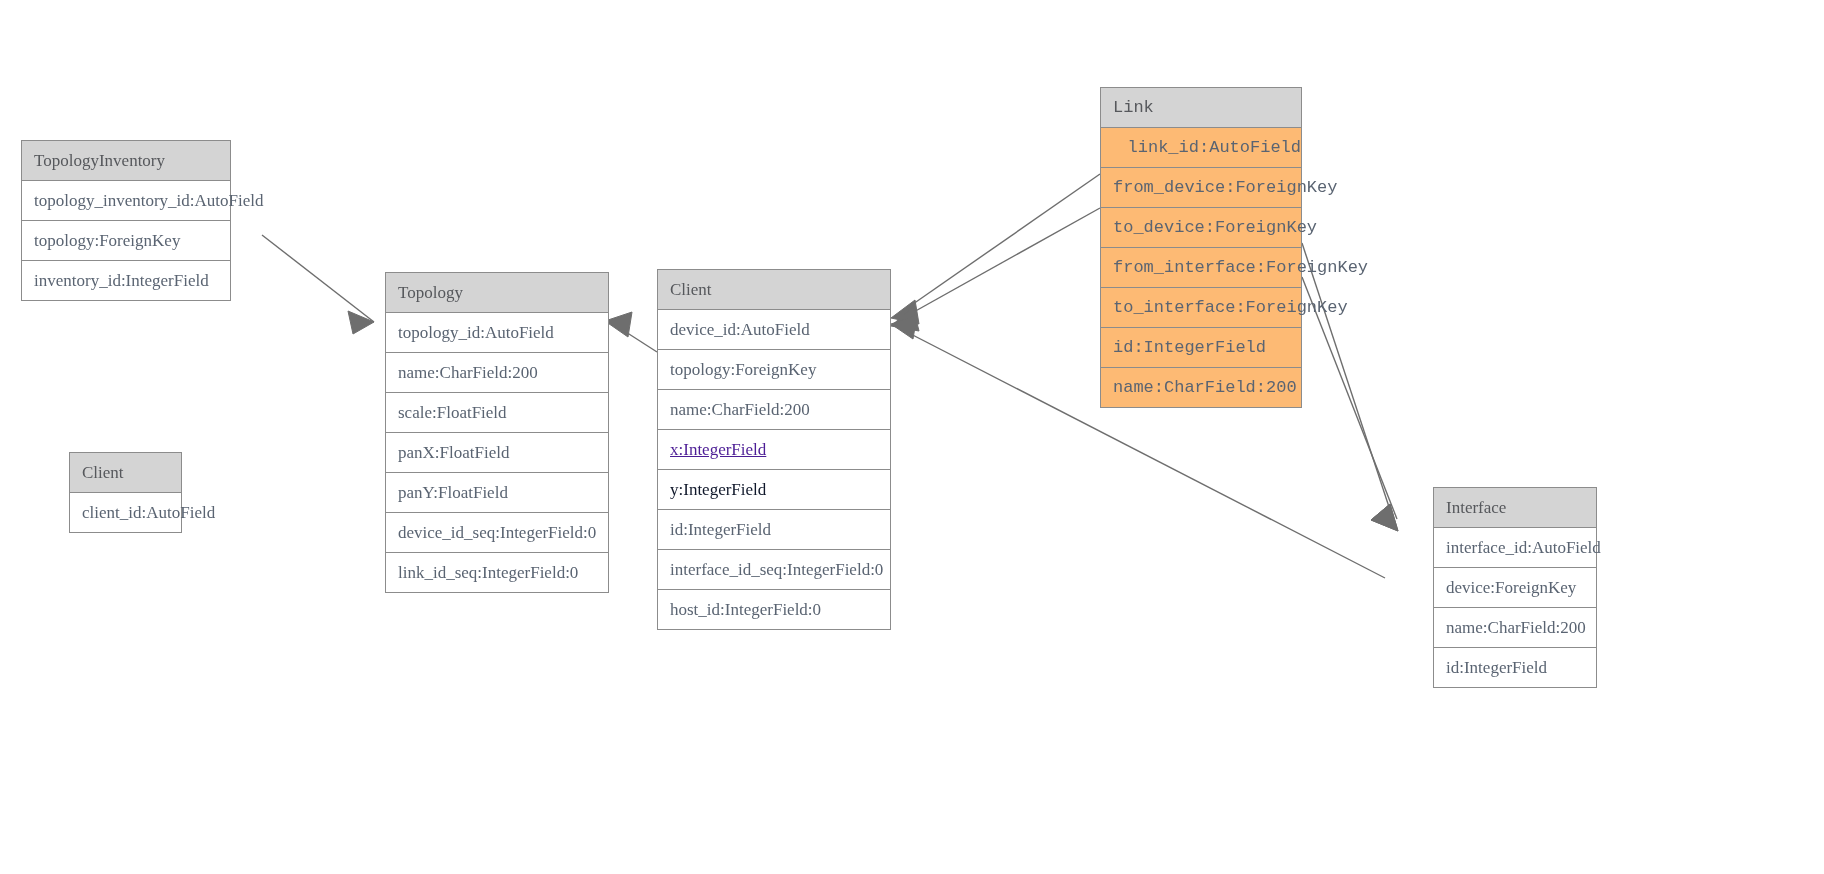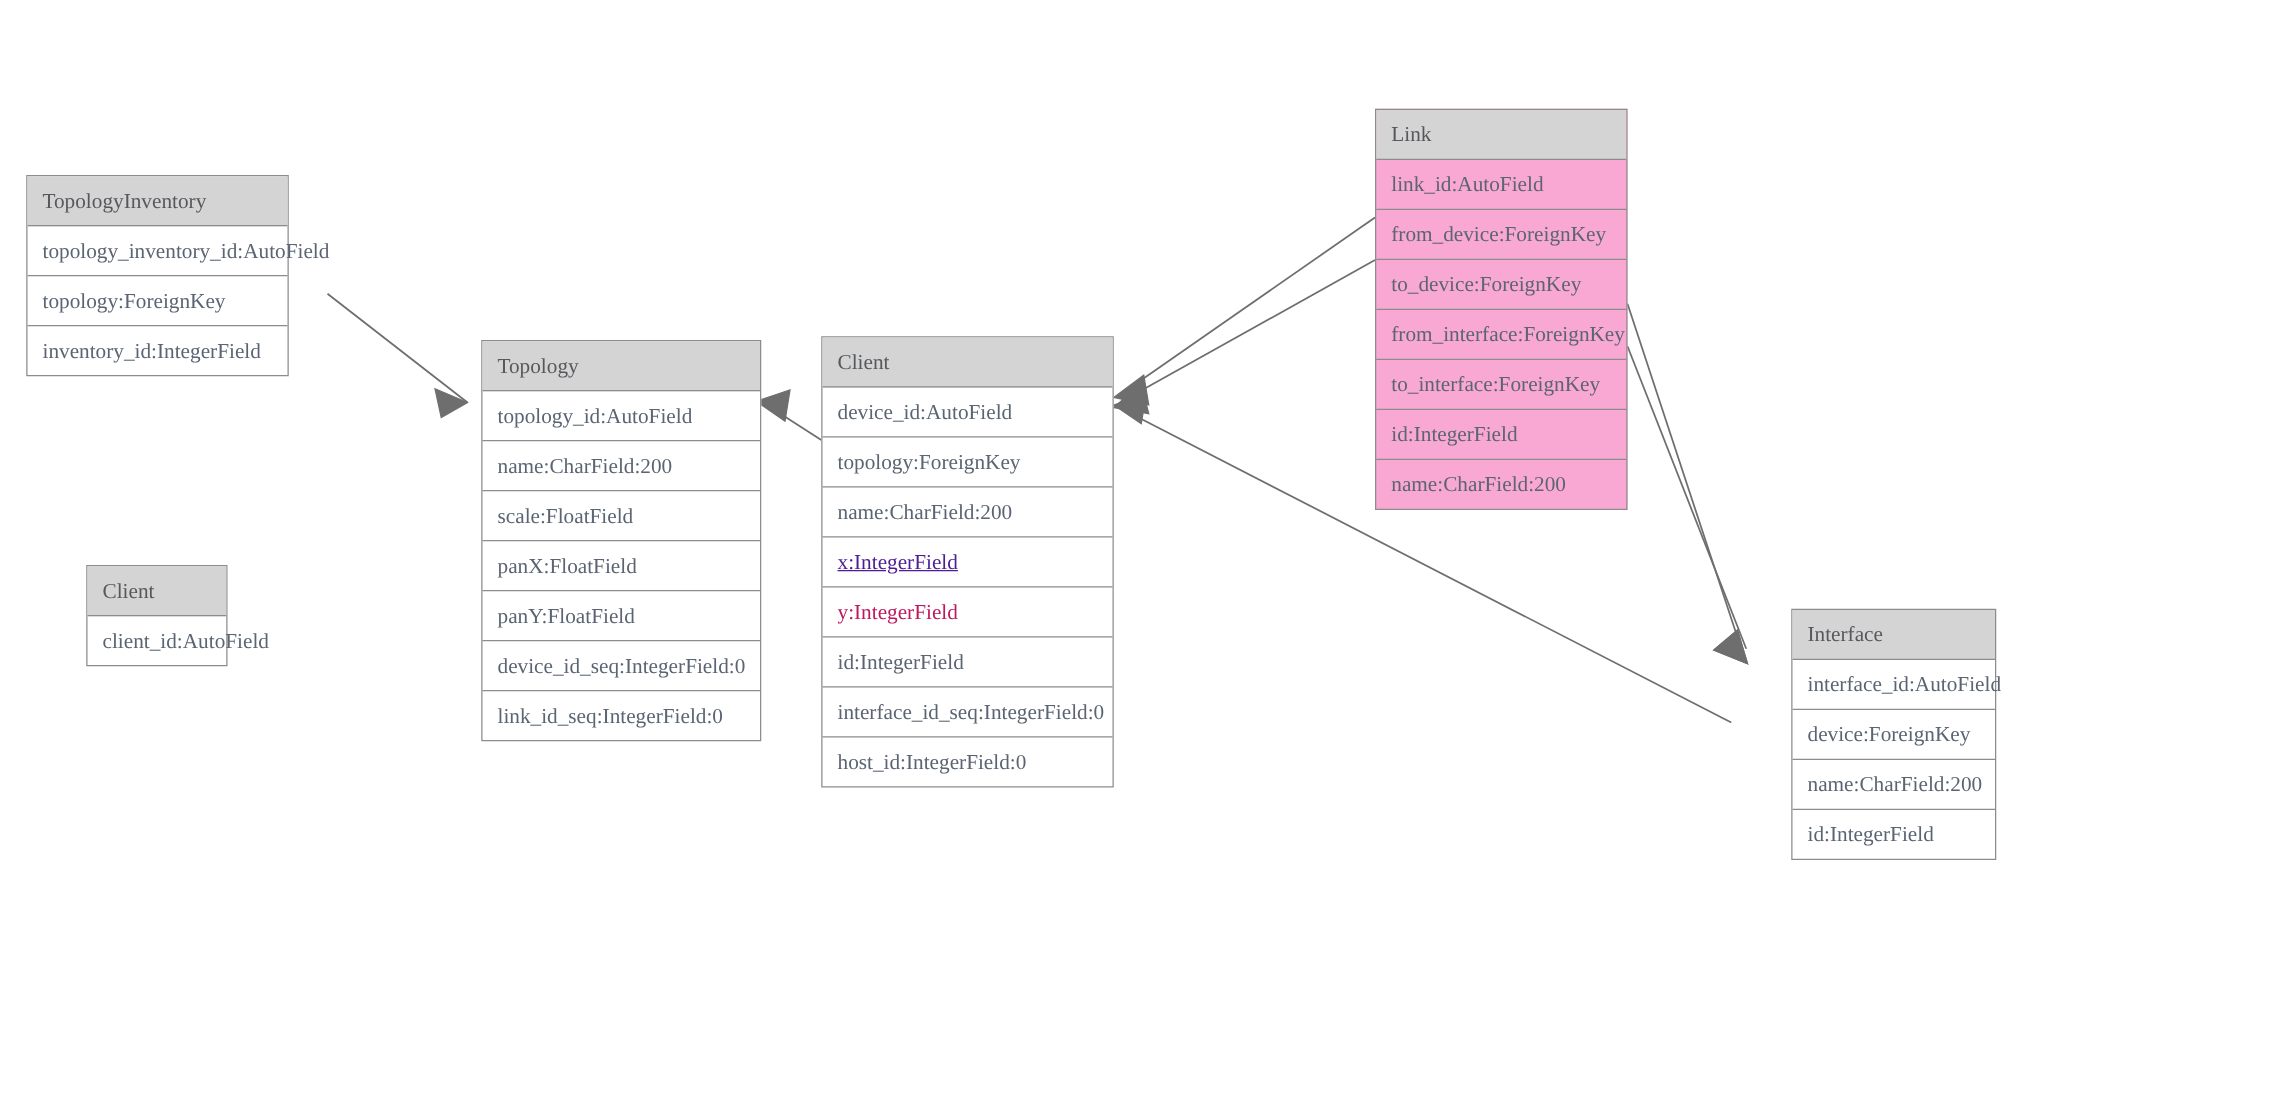--- a/index.html
+++ b/index.html
@@ -93,28 +93,28 @@
       <div class="entity" style="left: 69px; top: 452px; width: 113px; border-color: rgb(140, 140, 140); background: rgb(255, 255, 255);">
         <div class="title" style="background: rgb(212, 212, 212); color: rgb(86, 88, 92); border-bottom-color: rgb(140, 140, 140);">Client</div>
         <div class="field" style="color: rgb(90, 100, 114); border-bottom-color: rgb(140, 140, 140);">client_id:AutoField</div>
       </div>
       <div class="entity" style="left: 657px; top: 269px; width: 234px; border-color: rgb(140, 140, 140); background: rgb(255, 255, 255);">
         <div class="title" style="background: rgb(212, 212, 212); color: rgb(86, 88, 92); border-bottom-color: rgb(140, 140, 140);">Client</div>
         <div class="field" style="color: rgb(90, 100, 114); border-bottom-color: rgb(140, 140, 140);">device_id:AutoField</div>
         <div class="field" style="color: rgb(90, 100, 114); border-bottom-color: rgb(140, 140, 140);">topology:ForeignKey</div>
         <div class="field" style="color: rgb(90, 100, 114); border-bottom-color: rgb(140, 140, 140);">name:CharField:200</div>
         <div class="field" style="color: #4c1d95; border-bottom-color: rgb(140, 140, 140); text-decoration: underline;">x:IntegerField</div>
-        <div class="field" style="color: #be185d; border-bottom-color: rgb(140, 140, 140); font-family: Liberation Serif, serif;">y:IntegerField</div>
+        <div class="field" style="color: #0f172a; border-bottom-color: rgb(140, 140, 140); font-family: Liberation Serif, serif;">y:IntegerField</div>
         <div class="field" style="color: rgb(90, 100, 114); border-bottom-color: rgb(140, 140, 140);">id:IntegerField</div>
         <div class="field" style="color: rgb(90, 100, 114); border-bottom-color: rgb(140, 140, 140);">interface_id_seq:IntegerField:0</div>
         <div class="field" style="color: rgb(90, 100, 114); border-bottom-color: rgb(140, 140, 140);">host_id:IntegerField:0</div>
       </div>
-      <div class="entity" style="left: 1100px; top: 87px; width: 202px; border-color: rgb(140, 140, 140); background: #f9a8d4;">
+      <div class="entity" style="left: 1100px; top: 87px; width: 202px; border-color: rgb(140, 140, 140); background: #fdba74; font-family: Liberation Mono, monospace;">
         <div class="title" style="background: rgb(212, 212, 212); color: rgb(86, 88, 92); border-bottom-color: rgb(140, 140, 140);">Link</div>
-        <div class="field" style="color: rgb(90, 100, 114); border-bottom-color: rgb(140, 140, 140);">link_id:AutoField</div>
+        <div class="field" style="color: rgb(90, 100, 114); border-bottom-color: rgb(140, 140, 140); text-align: right;">link_id:AutoField</div>
         <div class="field" style="color: rgb(90, 100, 114); border-bottom-color: rgb(140, 140, 140);">from_device:ForeignKey</div>
         <div class="field" style="color: rgb(90, 100, 114); border-bottom-color: rgb(140, 140, 140);">to_device:ForeignKey</div>
         <div class="field" style="color: rgb(90, 100, 114); border-bottom-color: rgb(140, 140, 140);">from_interface:ForeignKey</div>
         <div class="field" style="color: rgb(90, 100, 114); border-bottom-color: rgb(140, 140, 140);">to_interface:ForeignKey</div>
         <div class="field" style="color: rgb(90, 100, 114); border-bottom-color: rgb(140, 140, 140);">id:IntegerField</div>
         <div class="field" style="color: rgb(90, 100, 114); border-bottom-color: rgb(140, 140, 140);">name:CharField:200</div>
       </div>
       <div class="entity" style="left: 1433px; top: 487px; width: 164px; border-color: rgb(140, 140, 140); background: rgb(255, 255, 255);">
         <div class="title" style="background: rgb(212, 212, 212); color: rgb(86, 88, 92); border-bottom-color: rgb(140, 140, 140);">Interface</div>
         <div class="field" style="color: rgb(90, 100, 114); border-bottom-color: rgb(140, 140, 140);">interface_id:AutoField</div>

